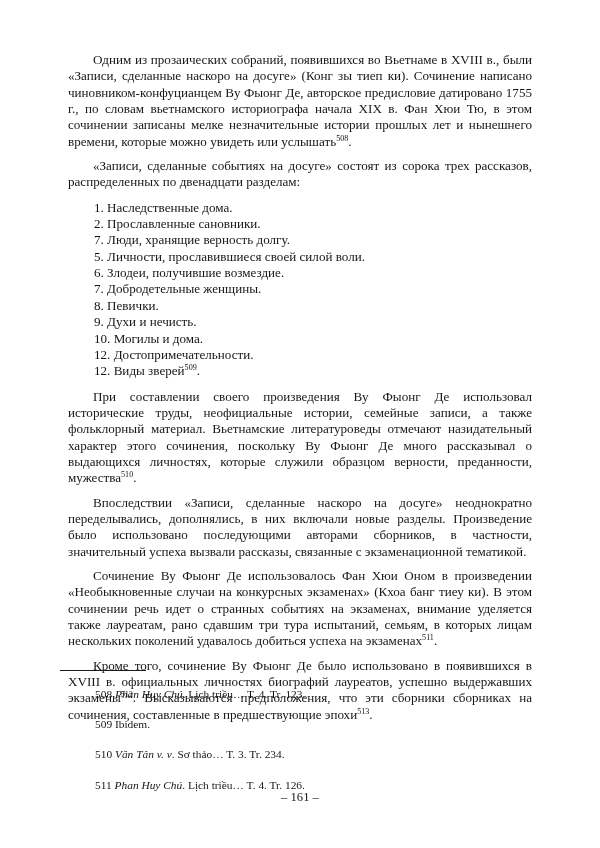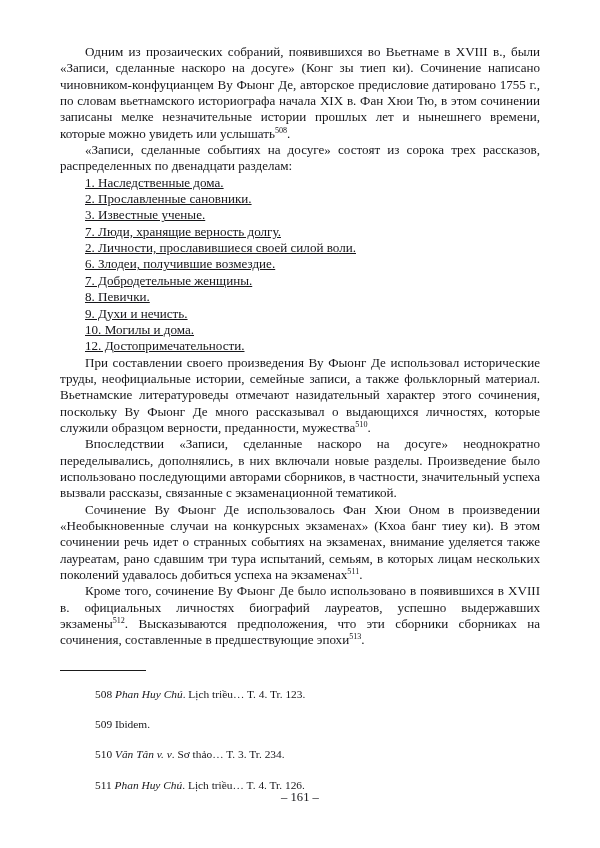--- a/index.html
+++ b/index.html
@@ -22,33 +22,32 @@
     background: #fff;
     overflow: hidden;
   }
   .content {
     position: absolute;
     left: 60px;
     top: 44px;
     width: 480px;
   }
   .para {
-    margin: 0;
+    margin: 8px;
     font-size: 13.1px;
     line-height: 16.35px;
     text-align: justify;
     text-indent: 25px;
     hyphens: manual;
     color: #16161a;
   }
   .list {
-    margin: 0;
+    margin: 9px;
     padding: 0;
     list-style: none;
-    text-decoration: underline;
   }
   .list li {
     font-size: 13.1px;
     line-height: 16.35px;
     padding-left: 25px;
     white-space: nowrap;
     color: #16161a;
   }
   sup {
     font-size: 8.1px;
@@ -93,29 +92,29 @@
 
   <div class="content">
 
     <p class="para"><span>Одним из прозаических собраний, появившихся во Вьетнаме в XVIII в., были «Записи, сделанные наскоро на досуге» (Конг зы тиеп ки). Сочинение написано чиновником-конфуцианцем Ву Фыонг Де, авторское предисловие датировано 1755 г., по словам вьетнамского историографа начала XIX в. Фан Хюи Тю, в этом сочинении записаны мелке незначительные истории прошлых лет и нынешнего времени, которые можно увидеть или услышать</span><sup>508</sup><span>.</span></p>
 
     <p class="para">«Записи, сделанные событиях на досуге» состоят из сорока трех рассказов, распределенных по двенадцати разделам:</p>
 
     <ul class="list">
       <li>1. Наследственные дома.</li>
       <li>2. Прославленные сановники.</li>
-      <li>3. Известные ученые.</li>
       <li>7. Люди, хранящие верность долгу.</li>
-      <li>2. Личности, прославившиеся своей силой воли.</li>
+      <li>5. Личности, прославившиеся своей силой воли.</li>
       <li>6. Злодеи, получившие возмездие.</li>
       <li>7. Добродетельные женщины.</li>
       <li>8. Певички.</li>
       <li>9. Духи и нечисть.</li>
       <li>10. Могилы и дома.</li>
       <li>12. Достопримечательности.</li>
+      <li><span>12. Виды зверей</span><sup>509</sup><span>.</span></li>
     </ul>
 
     <p class="para"><span>При составлении своего произведения Ву Фыонг Де использовал исторические труды, неофициальные истории, семейные записи, а также фольклорный материал. Вьетнамские литературоведы отмечают назидательный характер этого сочинения, поскольку Ву Фыонг Де много рассказывал о выдающихся личностях, которые служили образцом верности, преданности, мужества</span><sup>510</sup><span>.</span></p>
 
     <p class="para">Впоследствии «Записи, сделанные наскоро на досуге» неоднократно переделывались, дополнялись, в них включали новые разделы. Произведение было использовано последующими авторами сборников, в частности, значительный успеха вызвали рассказы, связанные с экзаменационной тематикой.</p>
 
     <p class="para"><span>Сочинение Ву Фыонг Де использовалось Фан Хюи Оном в произведении «Необыкновенные случаи на конкурсных экзаменах» (Кхоа банг тиеу ки). В этом сочинении речь идет о странных событиях на экзаменах, внимание уделяется также лауреатам, рано сдавшим три тура испытаний, семьям, в которых лицам нескольких поколений удавалось добиться успеха на экзаменах</span><sup>511</sup><span>.</span></p>
 
     <p class="para"><span>Кроме того, сочинение Ву Фыонг Де было использовано в появившихся в XVIII в. официальных личностях биографий лауреатов, успешно выдержавших экзамены</span><sup>512</sup><span>. </span><span>Высказываются предположения, что эти сборники сборниках на сочинения, составленные в предшествующие эпохи</span><sup>513</sup><span>.</span></p>
 

